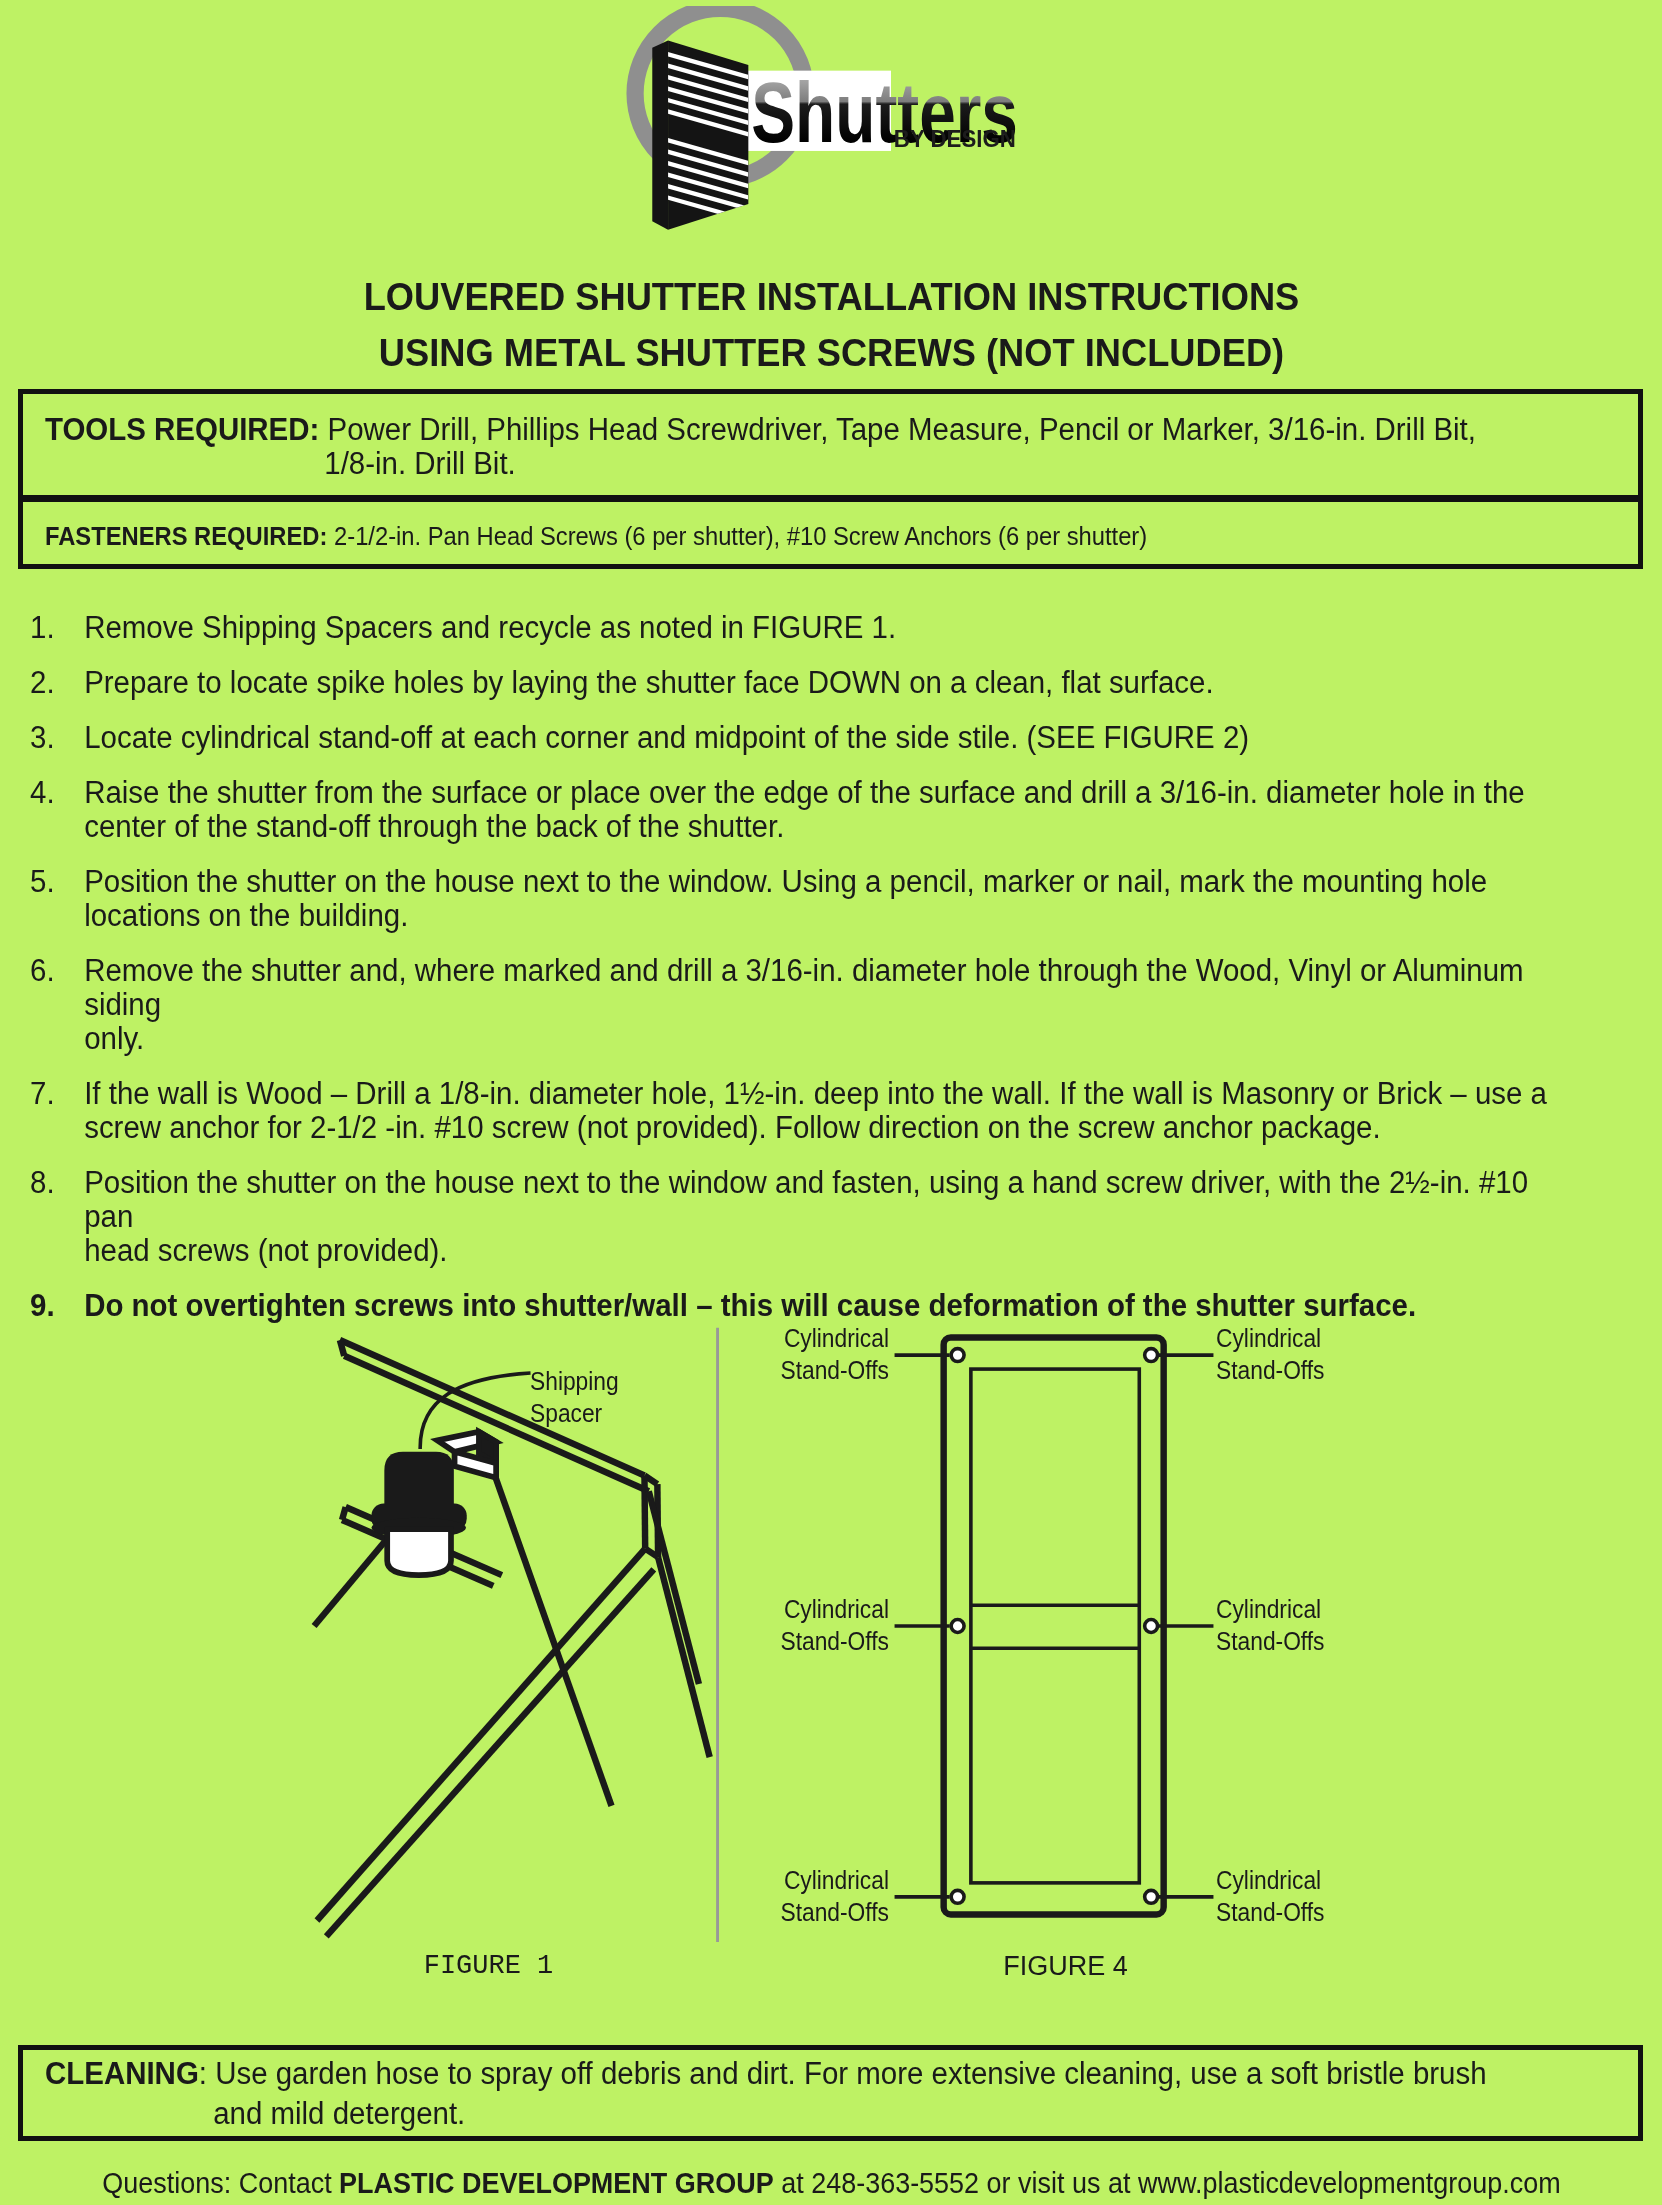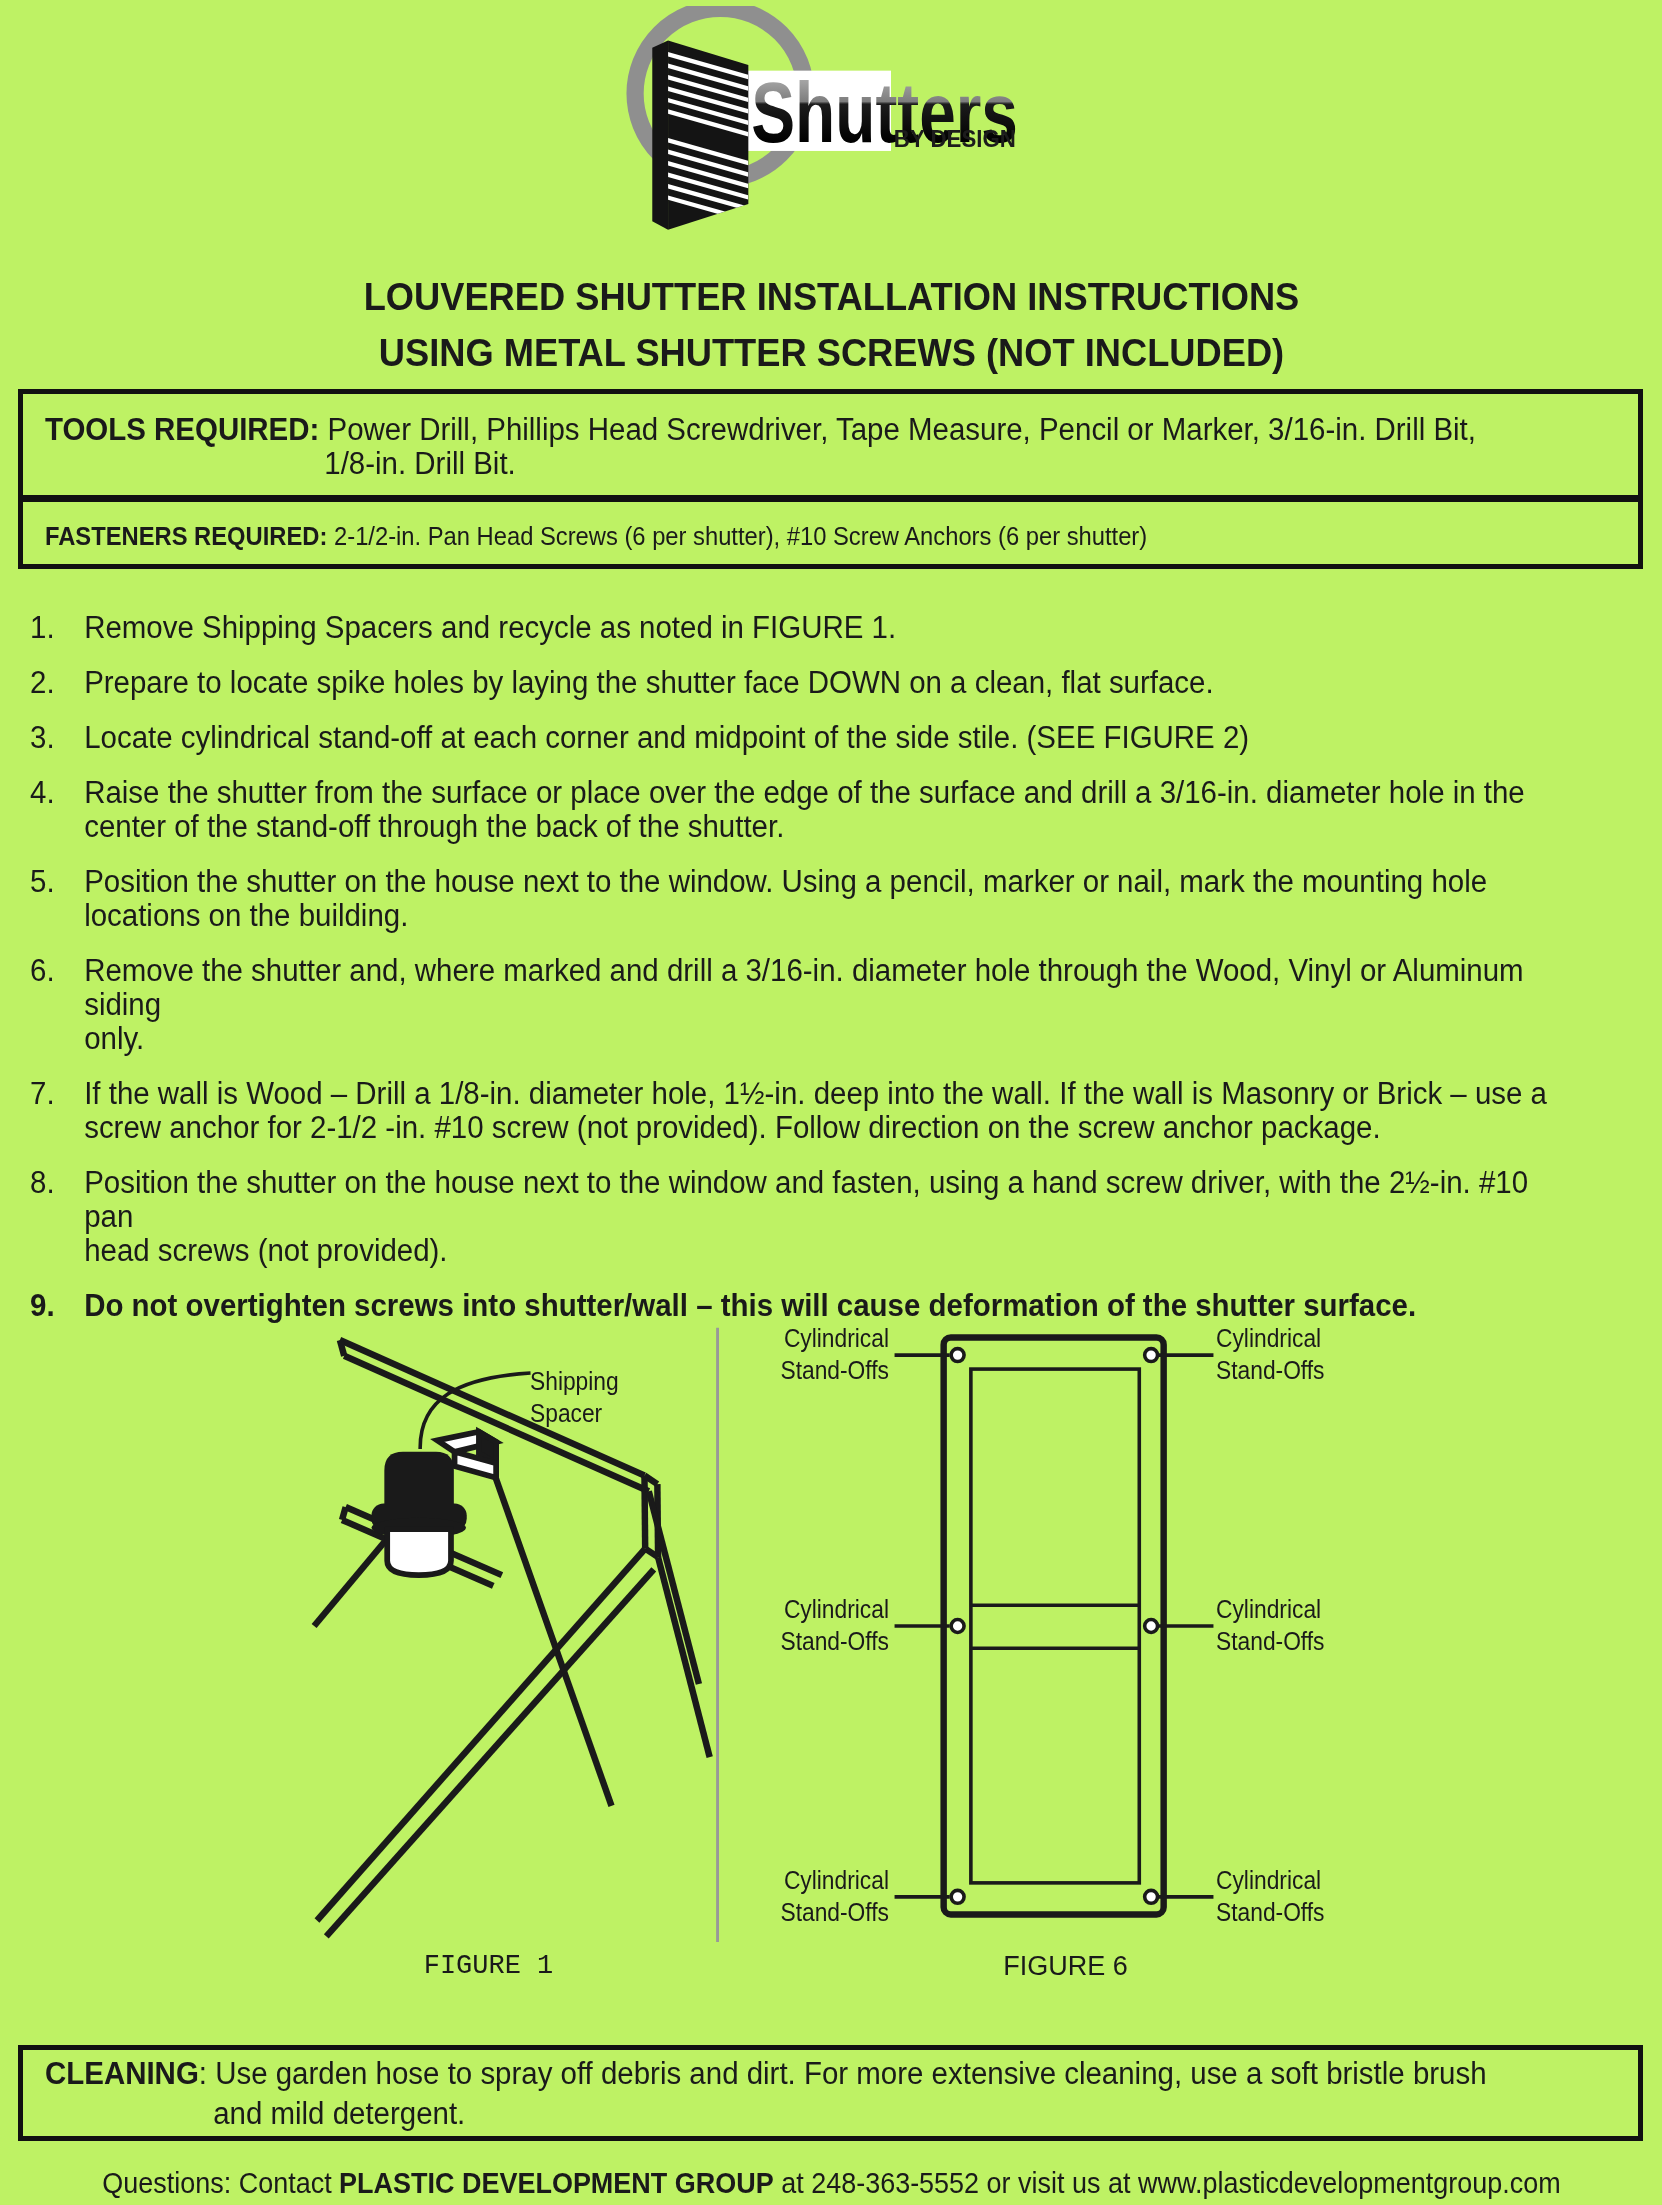--- a/index.html
+++ b/index.html
@@ -236,21 +236,21 @@
   <div class="abs figlabel cxl" style="left:1216px;top:1593px;width:172px;">
     <div>Cylindrical</div>
     <div>Stand-Offs</div>
   </div>
   <div class="abs figlabel cxl" style="left:1216px;top:1864px;width:172px;">
     <div>Cylindrical</div>
     <div>Stand-Offs</div>
   </div>
 
   <div class="abs caption" style="left:381px;top:1951px;width:215px;font-family:Liberation Mono, monospace;">FIGURE 1</div>
-  <div class="abs caption" style="left:958px;top:1951px;width:215px;">FIGURE 6</div>
+  <div class="abs caption" style="left:958px;top:1951px;width:215px;">FIGURE 4</div>
 
   <div class="abs cleanbox">
     <div class="cleaninner">
       <div class="cx">
         <span class="b">CLEANING</span><span>: </span><span>Use garden hose to spray off debris and dirt. For more extensive cleaning, use a soft bristle brush</span>
         <div class="clean-indent">and mild detergent.</div>
       </div>
     </div>
   </div>
 

